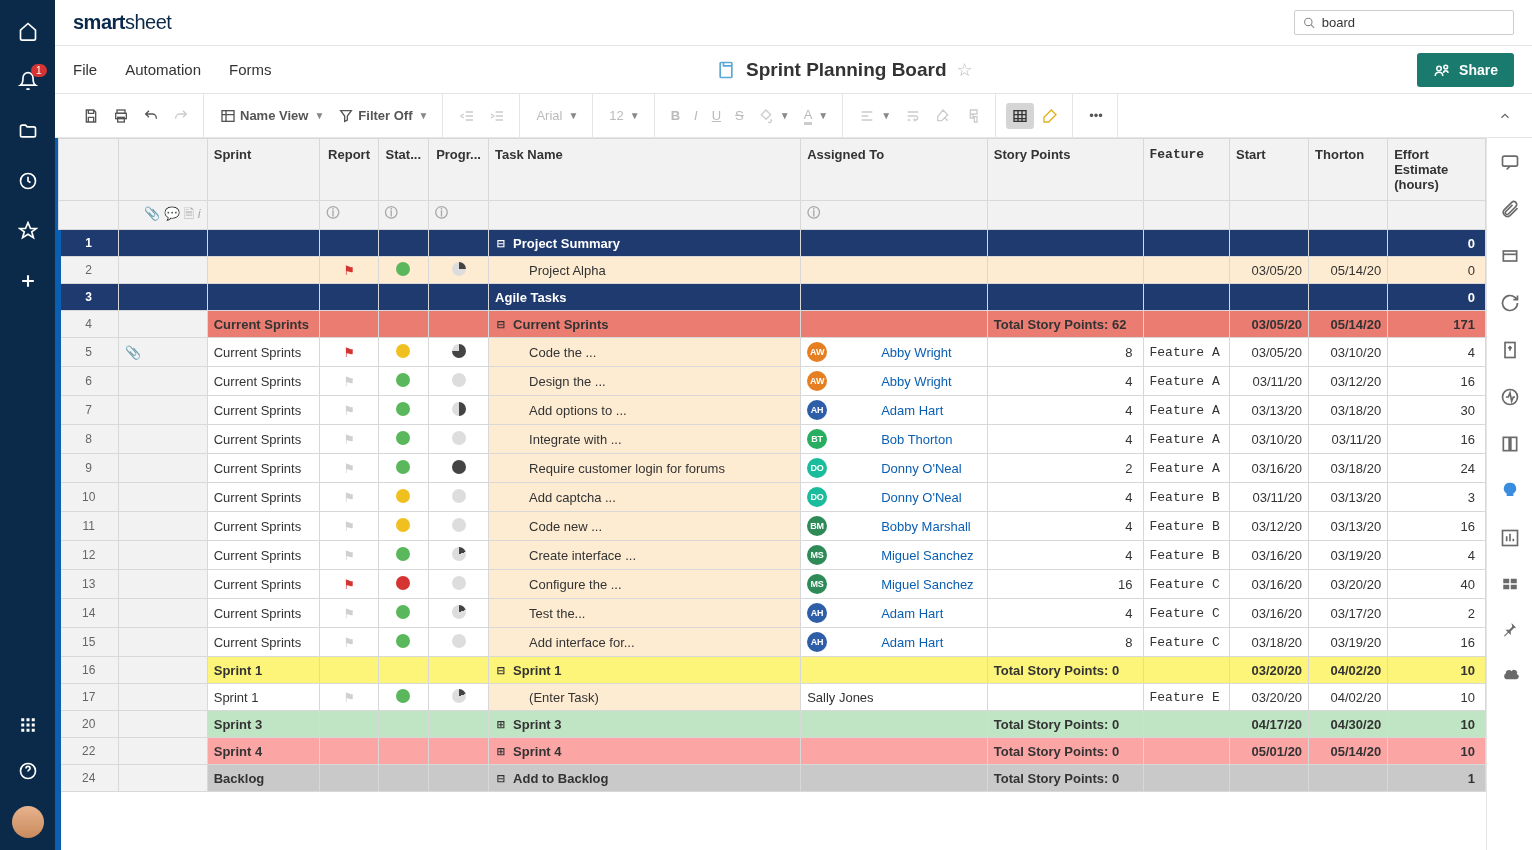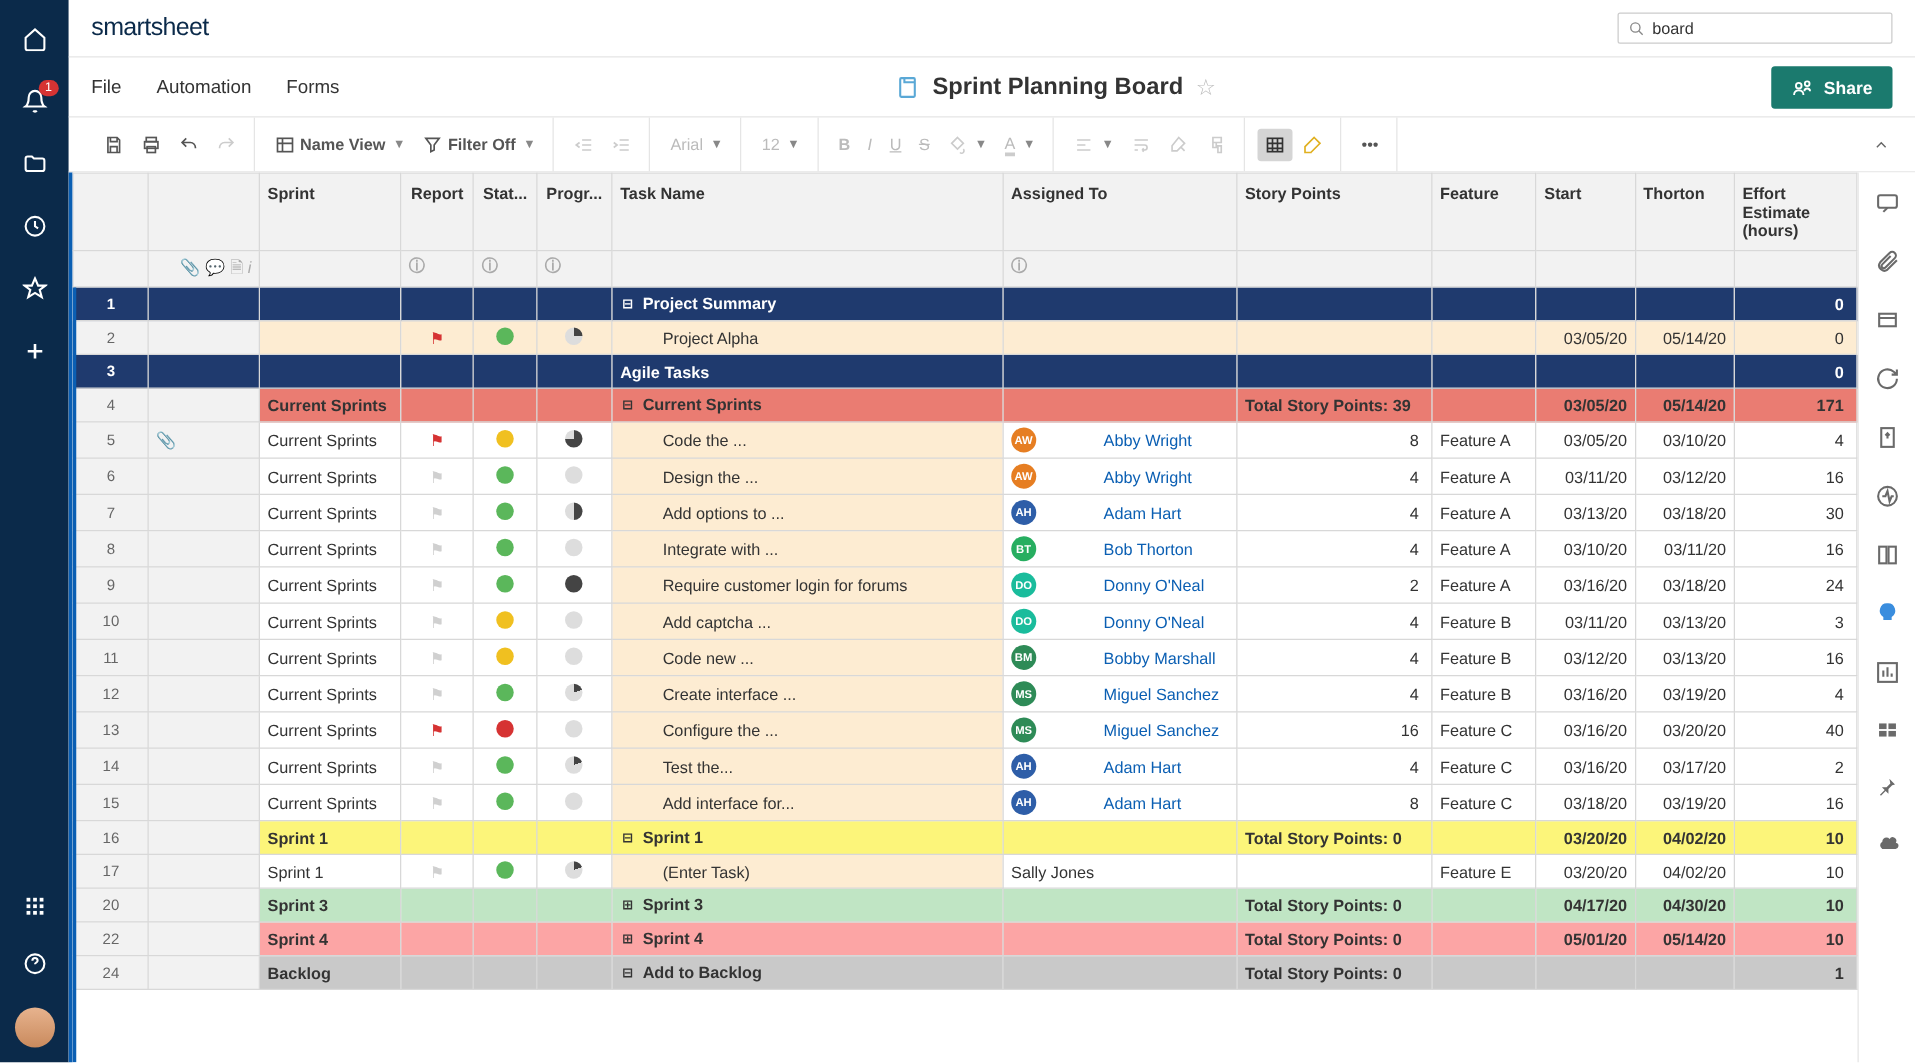--- a/index.html
+++ b/index.html
@@ -7,21 +7,21 @@
 .app { display: flex; width: 1532px; height: 850px; }
 .left-rail { width: 55px; background: #0b2a4a; display: flex; flex-direction: column; align-items: center; padding-top: 20px; gap: 28px; position: relative; }
 .left-rail .icon { color: #fff; width: 22px; height: 22px; cursor: pointer; display: flex; align-items: center; justify-content: center; }
 .left-rail .badge-wrap { position: relative; }
 .left-rail .badge { position: absolute; top: -6px; right: -8px; background: #d63333; color: #fff; border-radius: 8px; font-size: 10px; padding: 1px 5px; }
 .left-rail .bottom { margin-top: auto; padding-bottom: 12px; display: flex; flex-direction: column; align-items: center; gap: 24px; }
 .avatar { width: 32px; height: 32px; border-radius: 50%; background: linear-gradient(#e7b38e,#c98a5d); }
 .main { flex: 1; display: flex; flex-direction: column; background: #fff; min-width: 0; position: relative; }
 .topbar { height: 46px; display: flex; align-items: center; padding: 0 18px; border-bottom: 1px solid #e5e5e5; }
 .logo { font-size: 20px; font-weight: 400; color: #0b2a4a; letter-spacing: -0.5px; }
-.logo b { font-weight: 400; }
+.logo b { font-weight: 700; }
 .search { margin-left: auto; display: flex; align-items: flex-end; border: 1px solid #ccc; border-radius: 2px; padding: 4px 8px; width: 220px; color: #888; }
 .search svg { margin-right: 6px; }
 .search input { border: none; outline: none; font-size: 13px; width: 100%; color: #333; }
 .menubar { height: 48px; display: flex; align-items: center; padding: 0 18px; border-bottom: 1px solid #e5e5e5; gap: 28px; }
 .menubar .menu-item { font-size: 15px; color: #333; cursor: pointer; }
 .menubar .center { flex: 1; display: flex; align-items: center; justify-content: center; gap: 10px; }
 .sheet-title { font-size: 19px; font-weight: 700; }
 .star { color: #bbb; font-size: 18px; }
 .share-btn { margin-left: auto; background: #1b7a6e; color: #fff; border-radius: 3px; padding: 8px 16px; display: flex; align-items: center; gap: 8px; font-weight: 600; font-size: 14px; cursor: pointer; }
 .toolbar { height: 44px; border-bottom: 1px solid #e5e5e5; display: flex; align-items: center; padding: 0 14px; gap: 2px; }
@@ -42,21 +42,21 @@
 .rownum { background: #f2f2f2; text-align: center; width: 58px; color: #666; font-size: 12px; }
 .rowicons { background: #f2f2f2; width: 85px; }
 td { padding: 4px 6px; height: 27px; white-space: nowrap; }
 .col-sprint { width: 108px; }
 .col-report { width: 56px; text-align: center; }
 .col-status { width: 48px; text-align: center; }
 .col-progress { width: 54px; text-align: center; }
 .col-task { width: 300px; }
 .col-assigned { width: 135px; }
 .col-points { width: 135px; text-align: right; padding-right: 10px; }
-.col-feature { width: 80px; }
+.col-feature { width: 80px; font-family: Liberation Mono, monospace; }
 .col-start { width: 76px; text-align: right; }
 .col-finish { width: 76px; text-align: right; }
 .col-effort { width: 94px; text-align: right; padding-right: 10px; }
 th.col-points, th.col-start, th.col-finish, th.col-effort { text-align: left; }
 .hdr-navy td { background: #1f3a6e; color: #fff; font-weight: 700; }
 .bg-cream { background: #fdecd2; }
 .bg-red { background: #ea7c72; font-weight: 700; }
 .bg-yellow { background: #fcf57a; font-weight: 700; }
 .bg-purple { background: #e1c3e8; font-weight: 700; }
 .bg-green { background: #c0e5c4; font-weight: 700; }
@@ -392,21 +392,21 @@
               </tr>
               <tr class="">
     <td class="rownum">4</td>
     <td class="rowicons"></td>
     <td class="col-sprint bg-red">Current Sprints</td>
     <td class="col-report bg-red"></td>
     <td class="col-status bg-red"></td>
     <td class="col-progress bg-red"></td>
     <td class="col-task bg-red"><span class=""><span class="expand">⊟</span>Current Sprints</span></td>
     <td class="col-assigned bg-red"></td>
-    <td class="col-points bg-red" style="text-align:left">Total Story Points: 39</td>
+    <td class="col-points bg-red" style="text-align:left">Total Story Points: 62</td>
     <td class="col-feature bg-red"></td>
     <td class="col-start bg-red">03/05/20</td>
     <td class="col-finish bg-red">05/14/20</td>
     <td class="col-effort bg-red">171</td>
               </tr>
               <tr class="">
     <td class="rownum">5</td>
     <td class="rowicons"><span style="color:#5aa8d6">📎</span></td>
     <td class="col-sprint ">Current Sprints</td>
     <td class="col-report "><span class="flag-red">⚑</span></td>

